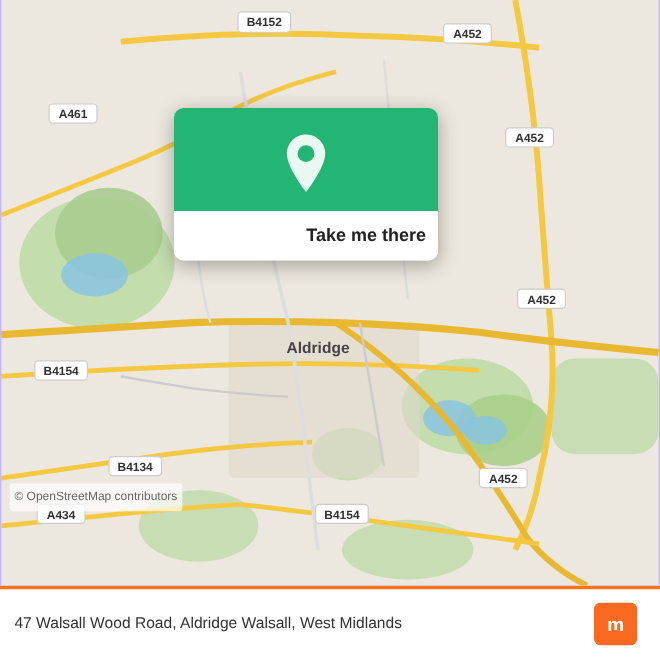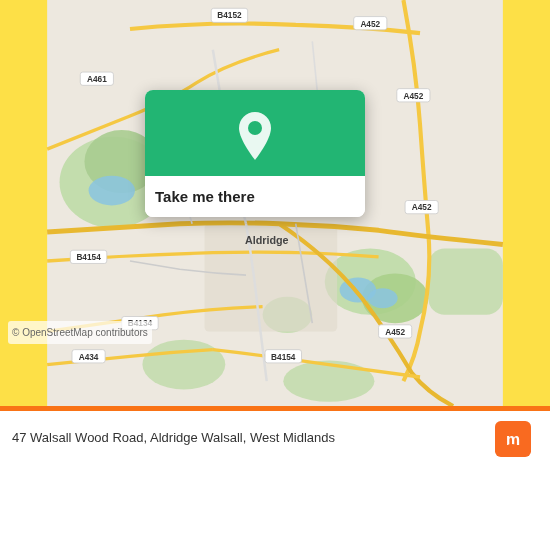--- a/index.html
+++ b/index.html
@@ -6,24 +6,24 @@
     body {
       width: 550px;
       height: 550px;
       overflow: hidden;
       font-family: Arial, sans-serif;
       position: relative;
     }
 
     #map-container {
       width: 550px;
-      height: 406px;
+      height: 488px;
       position: relative;
       overflow: hidden;
-      background: #fde047;
+      background: #c4b5fd;
     }
 
     
     #map-svg {
       width: 100%;
       height: 100%;
     }
 
     
     #popup-card {
@@ -52,35 +52,35 @@
     #location-pin {
       width: 44px;
       height: 52px;
       position: relative;
     }
 
     #popup-button {
       background: white;
       width: 100%;
       padding: 12px 10px;
-      text-align: left;
+      text-align: right;
       font-size: 15px;
       font-weight: 600;
       color: #222;
       cursor: pointer;
       border: none;
       outline: none;
     }
 
     
     #footer {
       width: 550px;
       height: 60px;
       background: white;
-      border-top: 5px solid #f97316;
+      border-top: 3px solid #f97316;
       display: flex;
       align-items: center;
       padding: 0 12px;
       gap: 12px;
     }
 
     #footer-text {
       flex: 1;
       font-size: 13px;
       color: #333;

